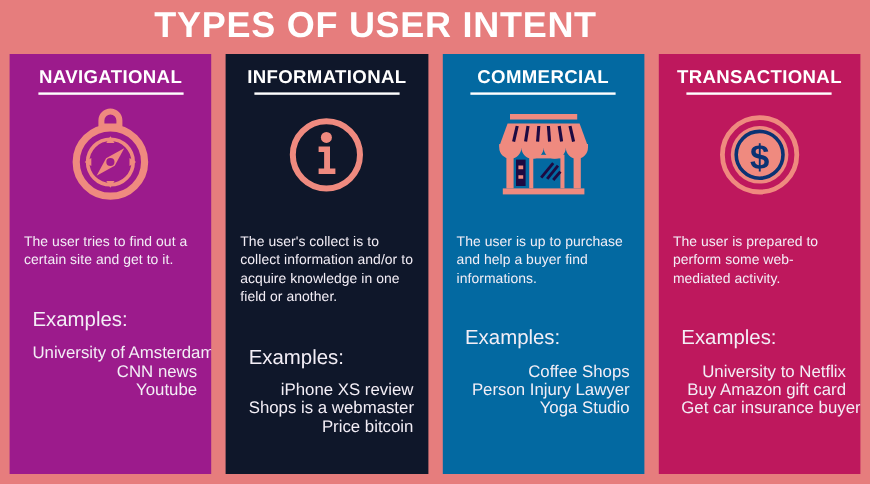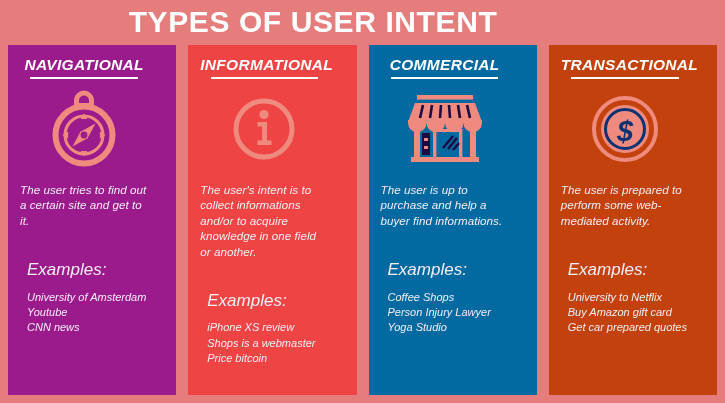--- a/index.html
+++ b/index.html
@@ -40,23 +40,22 @@
     top: 45px;
     width: 709px;
     height: 350px;
     display: flex;
     gap: 12px;
   }
   .panel {
     position: relative;
     flex: 1 1 0;
     box-sizing: border-box;
-    padding: 10px 28px 0 12px;
+    padding: 10px 12px 0 12px;
     overflow: hidden;
-    font-style: italic;
   }
   .panel-heading {
     text-align: center;
     color: #ffffff;
     font-size: 15.5px;
     font-weight: bold;
     letter-spacing: 0.3px;
     line-height: 19px;
     white-space: nowrap;
     padding-bottom: 3px;
@@ -71,39 +70,40 @@
     height: 86px;
     display: flex;
     align-items: center;
     justify-content: center;
     margin-top: 7px;
   }
   .panel-icon svg {
     display: block;
   }
   .panel-desc {
-    margin-top: 10px;
+    margin-top: 22px;
     color: #f3eef6;
     font-size: 11.6px;
     line-height: 15.4px;
     letter-spacing: 0.05px;
   }
   .panel-examples-label {
     margin-top: 34px;
     margin-left: 7px;
     color: #f3eef6;
     font-size: 17px;
     line-height: 15.4px;
   }
   .panel-examples-list {
     margin-top: 12px;
     margin-left: 7px;
     color: #f3eef6;
-    font-size: 11px;
+    font-size: 14px;
     line-height: 15.4px;
+    text-align: right;
   }
   .panel-examples-list div {
     white-space: nowrap;
   }
 </style>
 </head>
 <body style="background: rgb(230, 125, 125);">
 
 <div class="poster" style="background: rgb(230, 125, 125);">
 
@@ -128,36 +128,36 @@
             <path d="M58.5 46 l-5.6 3.4 v-6.8 z"></path>
             <path d="M48.5 34.5 L40.6 49.2 L25.5 57.5 L33.4 42.8 z"></path>
           </g>
           <circle cx="37" cy="46" r="3.4" fill="#9c1b8c"></circle>
         </svg>
       </div>
       <div class="panel-desc">The user tries to find out a certain site and get to it.</div>
       <div class="panel-examples-label">Examples:</div>
       <div class="panel-examples-list">
         <div>University of Amsterdam</div>
+        <div>CNN news</div>
         <div>Youtube</div>
-        <div>CNN news</div>
-      </div>
-    </div>
-
-    <div class="panel" style="background: #ef4444;">
+      </div>
+    </div>
+
+    <div class="panel" style="background: #0f172a;">
       <div class="panel-heading">INFORMATIONAL</div>
       <div class="panel-heading-rule"></div>
       <div class="panel-icon">
         <svg width="70" height="70" viewBox="0 0 70 70">
           <circle cx="35" cy="35" r="28" fill="none" stroke="#ef8a7f" stroke-width="5"></circle>
           <circle cx="35" cy="20.5" r="4.6" fill="#ef8a7f"></circle>
           <path d="M28.5 28 h9.5 v18.5 h4.5 v4.6 H28.5 v-4.6 h4.6 V32.6 h-4.6 z" fill="#ef8a7f"></path>
         </svg>
       </div>
-      <div class="panel-desc">The user's intent is to collect informations and/or to acquire knowledge in one field or another.</div>
+      <div class="panel-desc">The user's collect is to collect information and/or to acquire knowledge in one field or another.</div>
       <div class="panel-examples-label">Examples:</div>
       <div class="panel-examples-list">
         <div>iPhone XS review</div>
         <div>Shops is a webmaster</div>
         <div>Price bitcoin</div>
       </div>
     </div>
 
     <div class="panel" style="background: #0369a1;">
       <div class="panel-heading">COMMERCIAL</div>
@@ -194,34 +194,34 @@
       </div>
       <div class="panel-desc">The user is up to purchase and help a buyer find informations.</div>
       <div class="panel-examples-label">Examples:</div>
       <div class="panel-examples-list">
         <div>Coffee Shops</div>
         <div>Person Injury Lawyer</div>
         <div>Yoga Studio</div>
       </div>
     </div>
 
-    <div class="panel" style="background: #c2410c;">
+    <div class="panel" style="background: #be185d;">
       <div class="panel-heading">TRANSACTIONAL</div>
       <div class="panel-heading-rule"></div>
       <div class="panel-icon">
         <svg width="70" height="70" viewBox="0 0 70 70">
           <circle cx="35" cy="35" r="31" fill="none" stroke="#ef8a7f" stroke-width="4"></circle>
           <circle cx="35" cy="35" r="24" fill="#ef8a7f"></circle>
           <circle cx="35" cy="35" r="19.5" fill="none" stroke="#0b3273" stroke-width="3"></circle>
           <text x="35" y="46.5" text-anchor="middle" font-family="'Liberation Sans', sans-serif" font-size="29" font-weight="bold" fill="#0b3273">$</text>
         </svg>
       </div>
       <div class="panel-desc">The user is prepared to perform some web-mediated activity.</div>
       <div class="panel-examples-label">Examples:</div>
       <div class="panel-examples-list">
         <div>University to Netflix</div>
         <div>Buy Amazon gift card</div>
-        <div>Get car prepared quotes</div>
+        <div>Get car insurance buyer</div>
       </div>
     </div>
 
   </div>
 </div>
 
 </body></html>

